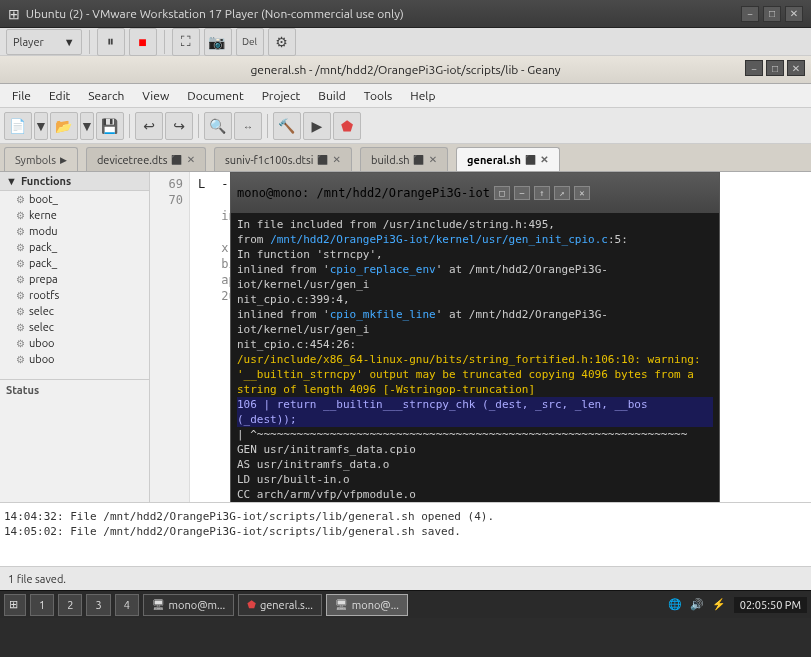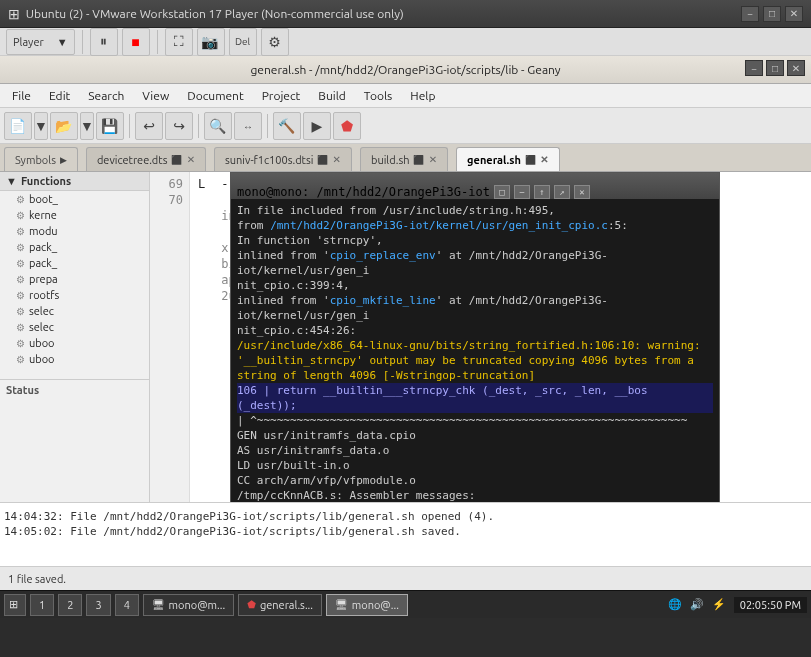--- a/index.html
+++ b/index.html
@@ -53,21 +53,21 @@
     .tb-btn {
       width: 28px; height: 28px; background: #ddd; border: 1px solid #bbb;
       display: flex; align-items: center; justify-content: center;
       cursor: pointer; font-size: 14px; color: #444;
       border-radius: 2px;
     }
     .tb-separator { width: 1px; height: 24px; background: #bbb; margin: 0 3px; }
     .tb-dropdown {
       display: flex; align-items: center; background: #ddd; border: 1px solid #bbb;
       height: 26px; padding: 0 6px; cursor: pointer; font-size: 11px; color: #333;
-      border-radius: 2px; gap: 13px; justify-content: flex-end;
+      border-radius: 2px; gap: 20px; justify-content: flex-end;
     }
 
     
     .tabbar {
       background: #d4d0c8;
       height: 28px;
       display: flex;
       align-items: flex-end;
       padding: 0 4px;
       border-bottom: 1px solid #aaa;
@@ -159,23 +159,23 @@
       position: absolute;
       top: 0;
       left: 80px;
       width: 490px;
       background: #1a1a1a;
       border: 1px solid #555;
       z-index: 100;
     }
     .terminal-titlebar {
       background: linear-gradient(to bottom, #5a5a5a, #444);
-      height: 26px;
-      display: flex;
-      align-items: flex-end;
+      height: 40px;
+      display: flex;
+      align-items: center;
       padding: 0 6px;
       gap: 4px;
     }
     .terminal-btn {
       width: 16px; height: 14px; background: #666; border: 1px solid #888;
       display: flex; align-items: center; justify-content: center;
       color: #ccc; font-size: 9px; cursor: pointer;
     }
     .terminal-content {
       padding: 4px 6px;

